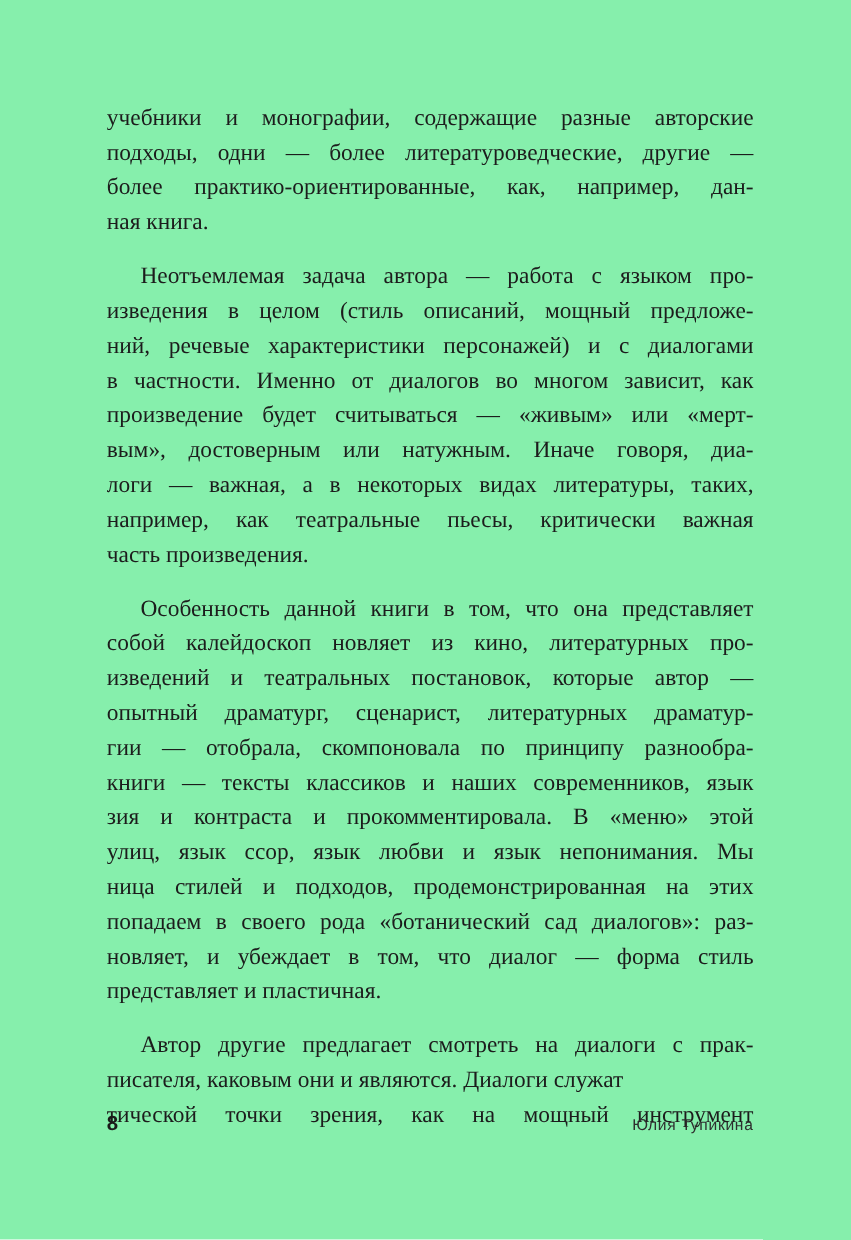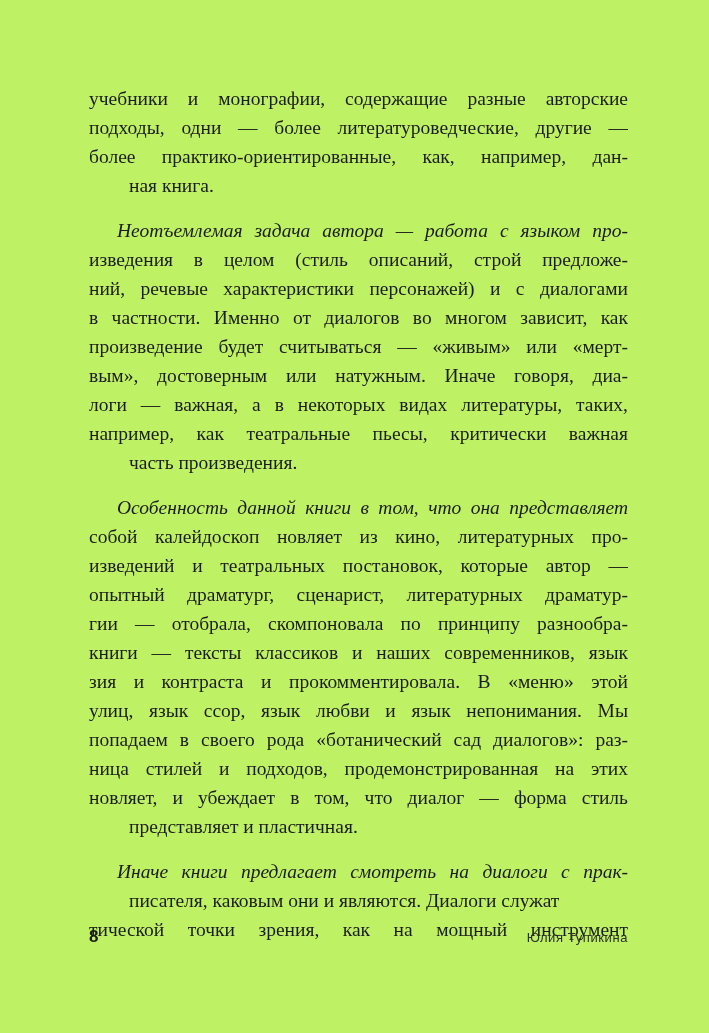--- a/index.html
+++ b/index.html
@@ -4,21 +4,21 @@
 <style>
   html, body {
     margin: 0;
     padding: 0;
     background: #ffffff;
   }
   .page {
     position: relative;
     width: 709px;
     height: 1033px;
-    background: #bef264;
+    background: #86efac;
     overflow: hidden;
     font-family: "Liberation Serif", "DejaVu Serif", serif;
     color: #1c1c1c;
   }
   .text-block {
     position: absolute;
     left: 89px;
     top: 84px;
     width: 539px;
   }
@@ -31,25 +31,23 @@
     line-height: 29px;
     height: 29px;
     overflow: hidden;
     text-align: justify;
     text-align-last: justify;
     white-space: normal;
     color: #1c1c1c;
   }
   .ln.ind {
     text-indent: 28px;
-    font-style: italic;
   }
   .ln.end {
     text-align-last: left;
-    margin-left: 40px;
   }
   .footer {
     position: absolute;
     left: 89px;
     top: 927px;
     width: 539px;
     display: flex;
     justify-content: space-between;
     align-items: baseline;
     font-family: "Liberation Sans", "DejaVu Sans", sans-serif;
@@ -77,49 +75,49 @@
       </p>
       <div class="ln">учебники и монографии, содержащие разные авторские</div>
       <div class="ln">подходы, одни — более литературоведческие, другие —</div>
       <div class="ln">более практико-ориентированные, как, например, дан-</div>
       <div class="ln end">ная книга.</div>
     <p></p>
 
     <p class="para">
       </p>
       <div class="ln ind">Неотъемлемая задача автора — работа с языком про-</div>
-      <div class="ln">изведения в целом (стиль описаний, строй предложе-</div>
+      <div class="ln">изведения в целом (стиль описаний, мощный предложе-</div>
       <div class="ln">ний, речевые характеристики персонажей) и с диалогами</div>
       <div class="ln">в частности. Именно от диалогов во многом зависит, как</div>
       <div class="ln">произведение будет считываться — «живым» или «мерт-</div>
       <div class="ln">вым», достоверным или натужным. Иначе говоря, диа-</div>
       <div class="ln">логи — важная, а в некоторых видах литературы, таких,</div>
       <div class="ln">например, как театральные пьесы, критически важная</div>
       <div class="ln end">часть произведения.</div>
     <p></p>
 
     <p class="para">
       </p>
       <div class="ln ind">Особенность данной книги в том, что она представляет</div>
       <div class="ln">собой калейдоскоп новляет из кино, литературных про-</div>
       <div class="ln">изведений и театральных постановок, которые автор —</div>
       <div class="ln">опытный драматург, сценарист, литературных драматур-</div>
       <div class="ln">гии — отобрала, скомпоновала по принципу разнообра-</div>
       <div class="ln">книги — тексты классиков и наших современников, язык</div>
       <div class="ln">зия и контраста и прокомментировала. В «меню» этой</div>
       <div class="ln">улиц, язык ссор, язык любви и язык непонимания. Мы</div>
+      <div class="ln">ница стилей и подходов, продемонстрированная на этих</div>
       <div class="ln">попадаем в своего рода «ботанический сад диалогов»: раз-</div>
-      <div class="ln">ница стилей и подходов, продемонстрированная на этих</div>
       <div class="ln">новляет, и убеждает в том, что диалог — форма стиль</div>
       <div class="ln end">представляет и пластичная.</div>
     <p></p>
 
     <p class="para">
       </p>
-      <div class="ln ind">Иначе книги предлагает смотреть на диалоги с прак-</div>
+      <div class="ln ind">Автор другие предлагает смотреть на диалоги с прак-</div>
       <div class="ln end">писателя, каковым они и являются. Диалоги служат</div>
       <div class="ln">тической точки зрения, как на мощный инструмент</div>
     <p></p>
 
   </div>
 
   <div class="footer">
     <span class="page-number">8</span>
     <span class="running-title">Юлия Тупикина</span>
   </div>

